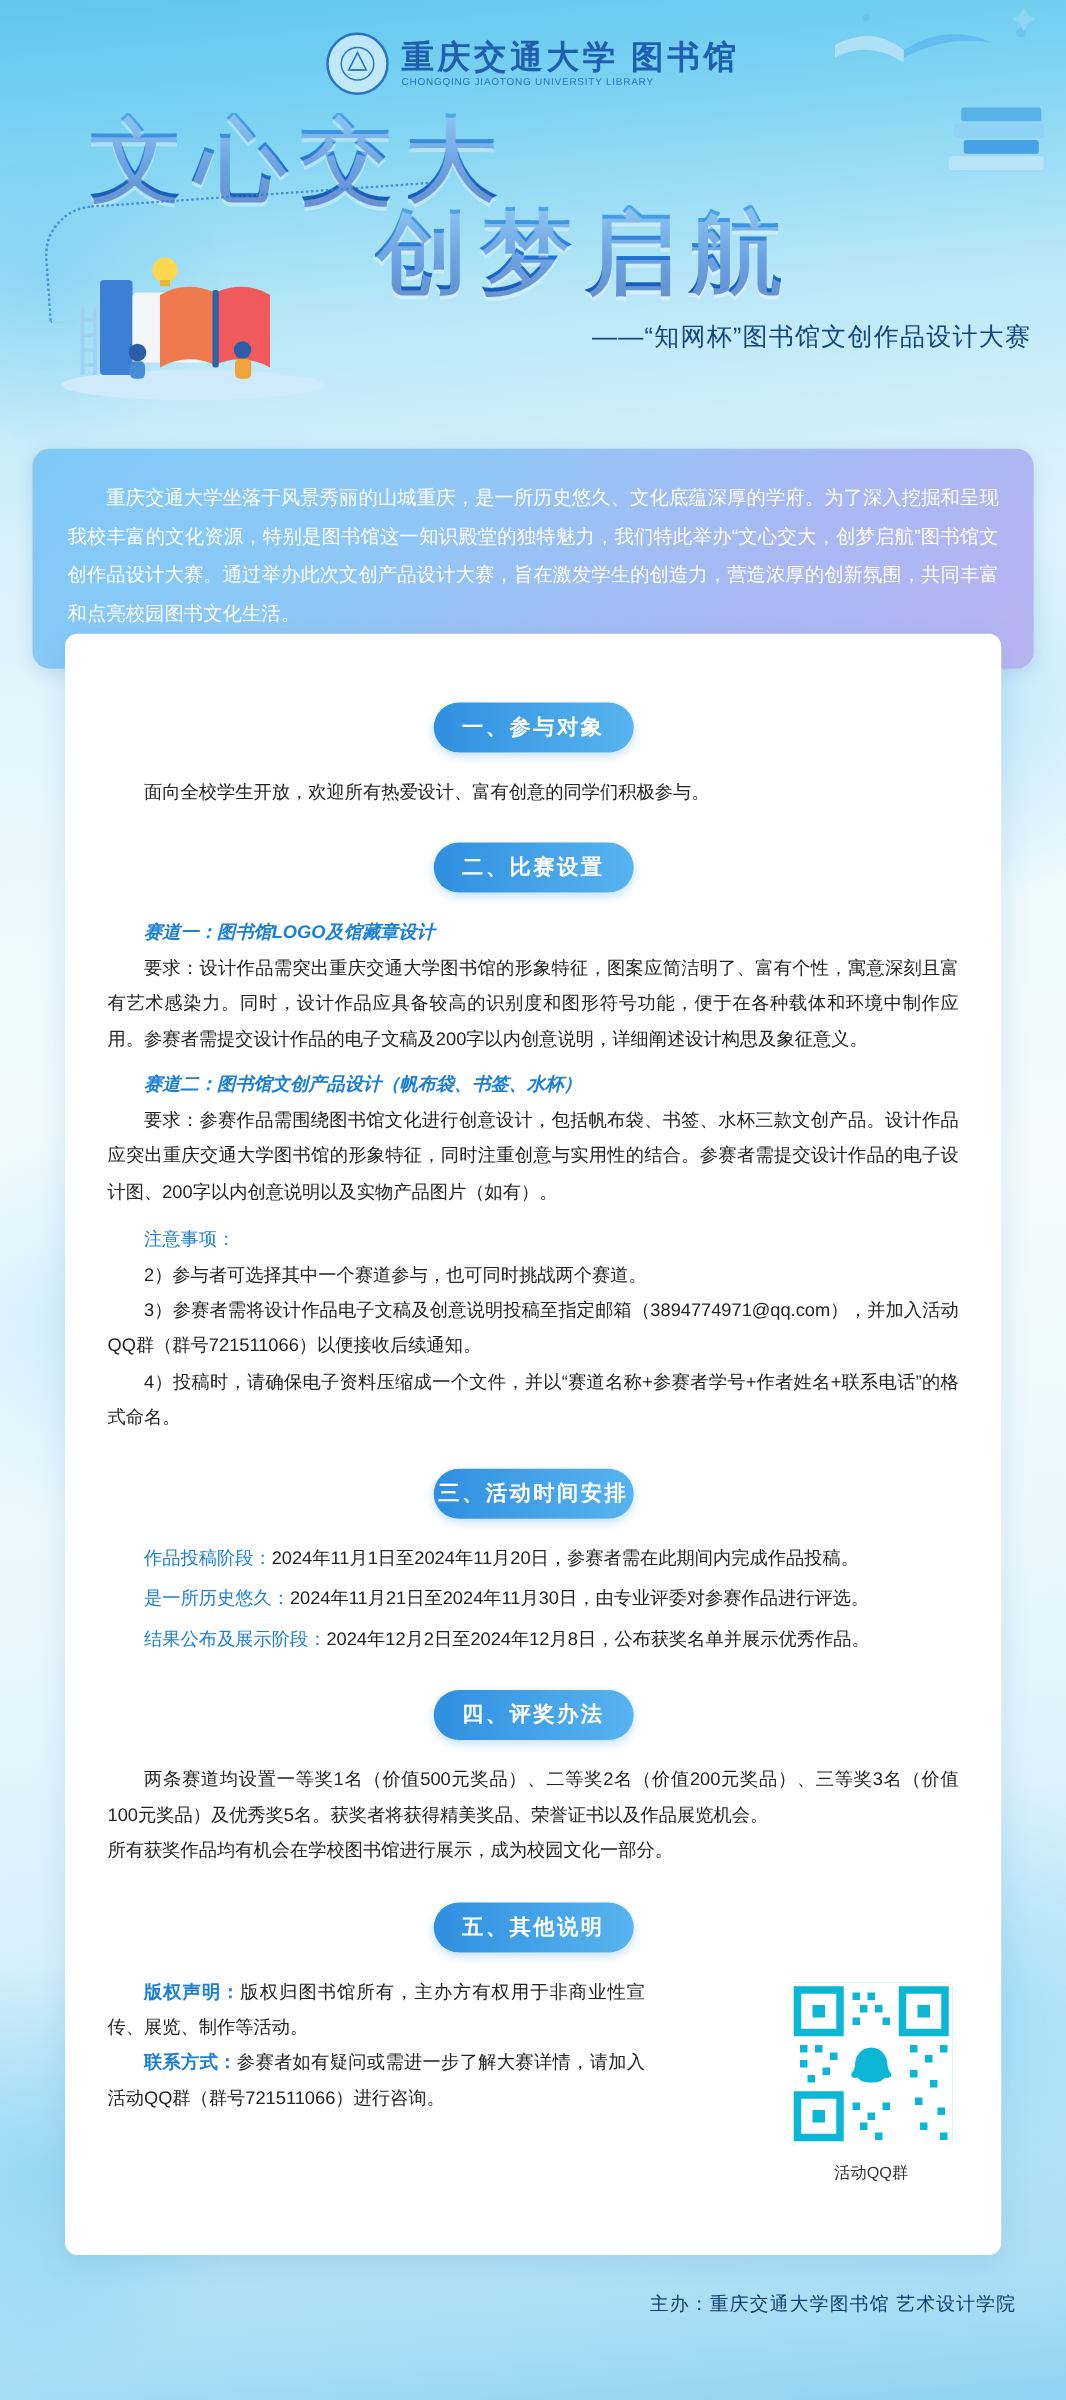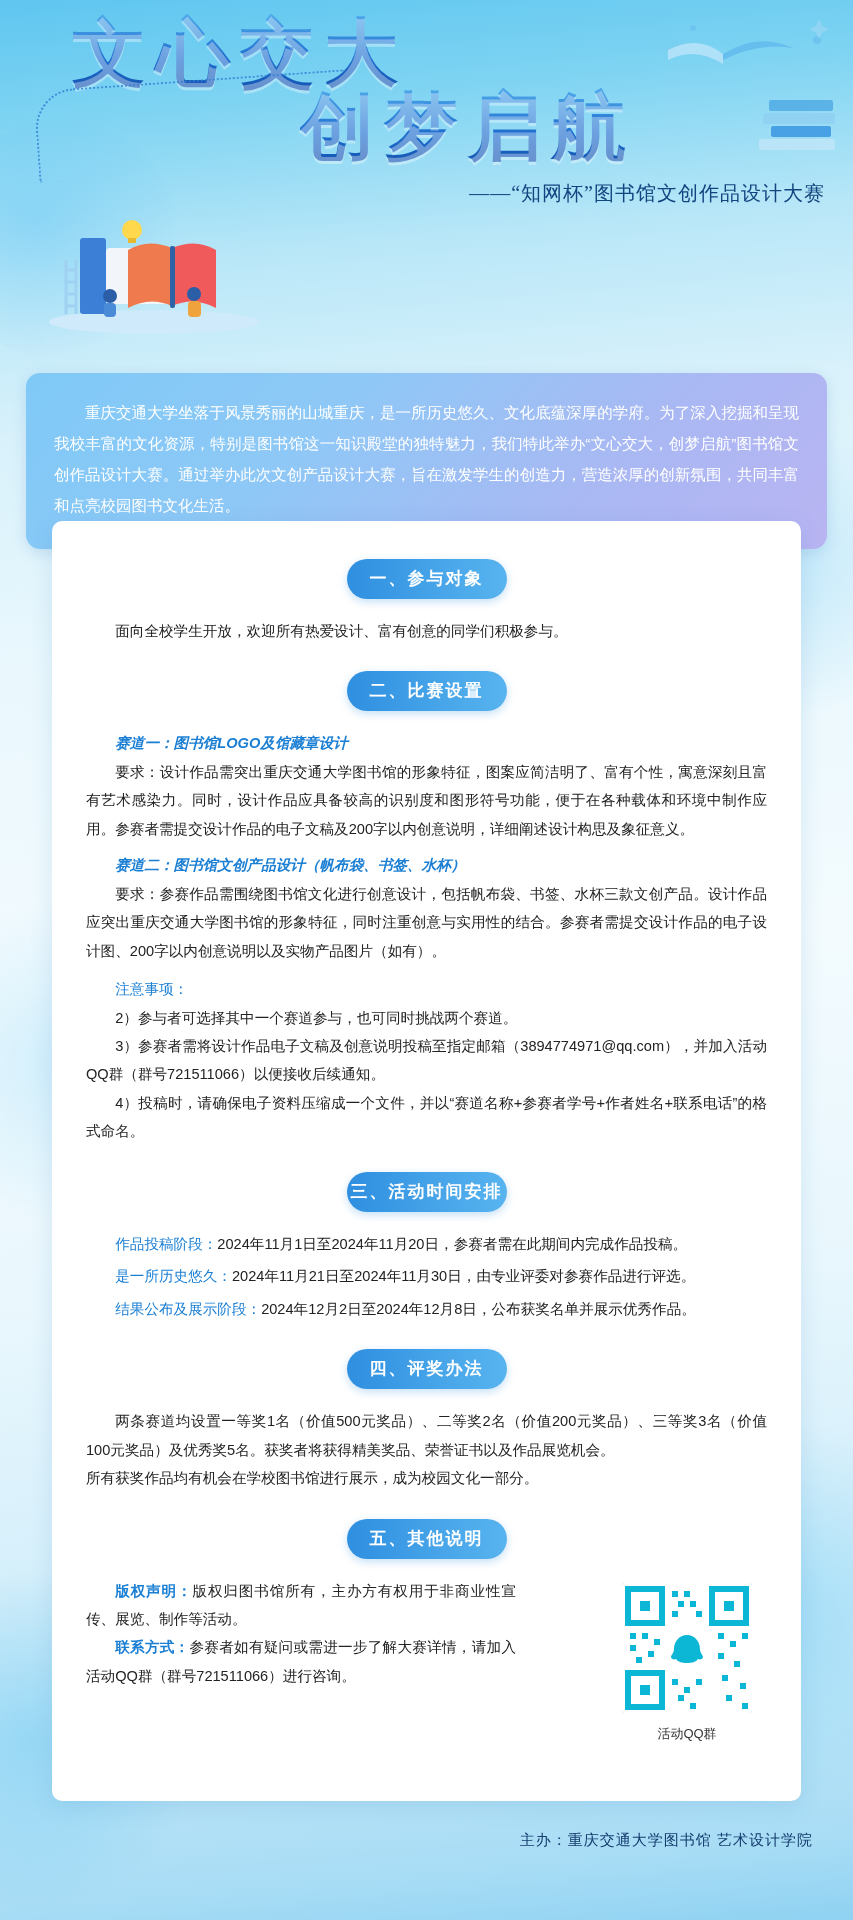--- a/index.html
+++ b/index.html
@@ -103,21 +103,21 @@
     border-top: 2px dotted #2f7fd4;
     border-left: 2px dotted #2f7fd4;
     border-radius: 40px 0 0 0;
     transform: rotate(-4deg);
     opacity: 0.8;
   }
   .subtitle {
     text-align: right;
     padding-right: 28px;
     margin-top: 12px;
-    font-family: Liberation Serif, serif;
+    font-family: Liberation Sans, sans-serif;
     font-size: 20px;
     color: #12457f;
     letter-spacing: 1px;
   }
   .illus {
     position: absolute;
     left: 44px;
     top: 190px;
     width: 220px;
     height: 130px;
@@ -154,21 +154,21 @@
     text-align: center;
     background: linear-gradient(90deg, #2f8fe0 0%, #58b4ef 100%);
     color: #fff;
     font-size: 17px;
     font-weight: bold;
     letter-spacing: 2px;
     padding: 8px 0 9px 0;
     border-radius: 20px;
     box-shadow: 0 3px 8px rgba(47,143,224,0.28);
   }
-  .sec-head.first { margin-top: 4px; }
+  .sec-head.first { margin-top: 21px; }
   .sec { margin-bottom: 26px; }
   .txt {
     font-size: 14.6px;
     line-height: 1.95;
     color: #222;
     text-align: justify;
   }
   .indent { text-indent: 2em; }
   .track-title {
     color: #1b7fd4;
@@ -190,21 +190,21 @@
   .emph { color: #1b7fd4; font-weight: bold; }
   .qr-wrap {
     position: relative;
     min-height: 160px;
   }
   .qr-text {
     width: 430px;
   }
   .qr-box {
     position: absolute;
-    right: 10px;
+    right: 0;
     top: 6px;
     width: 140px;
     text-align: center;
   }
   .qr-img {
     width: 130px;
     height: 130px;
     margin: 0 auto;
     background:
       linear-gradient(#fff,#fff) padding-box,
@@ -245,20 +245,33 @@
         <rect x="196" y="86" width="64" height="11" rx="2" fill="#4aa7e4"></rect>
         <rect x="190" y="99" width="72" height="11" rx="2" fill="#8fd0f3"></rect>
         <rect x="198" y="112" width="60" height="11" rx="2" fill="#2f8fe0"></rect>
         <rect x="186" y="125" width="76" height="11" rx="2" fill="#c3e7fa"></rect>
         <circle cx="120" cy="14" r="3" fill="#6cc0ee"></circle>
         <circle cx="244" cy="26" r="4" fill="#6cc0ee"></circle>
         <path d="M70 12 l4 8 l8 4 l-8 4 l-4 8 l-4 -8 l-8 -4 l8 -4 z" fill="#9ad6f5" transform="translate(190,-4) scale(0.8)"></path>
       </g>
     </svg>
 
+    <div class="logo-row">
+      <div class="logo-seal">
+        <svg width="30" height="30" viewBox="0 0 30 30">
+          <circle cx="15" cy="15" r="13" fill="none" stroke="#2a72c4" stroke-width="1.2"></circle>
+          <path d="M15 6 L8 20 L22 20 Z" fill="none" stroke="#2a72c4" stroke-width="1.3"></path>
+          <path d="M10 20 L20 20" stroke="#2a72c4" stroke-width="1.3"></path>
+        </svg>
+      </div>
+      <div class="logo-text">
+        <div class="logo-cn">重庆交通大学 图书馆</div>
+        <div class="logo-en">CHONGQING JIAOTONG UNIVERSITY LIBRARY</div>
+      </div>
+    </div>
 
     <div class="title-block">
       <div class="dotted"></div>
       <div class="big-title title-line1">文心交大</div>
       <div class="big-title title-line2">创梦启航</div>
     </div>
 
     <div class="subtitle">——“知网杯”图书馆文创作品设计大赛</div>
 
     <svg class="illus" viewBox="0 0 220 130">

